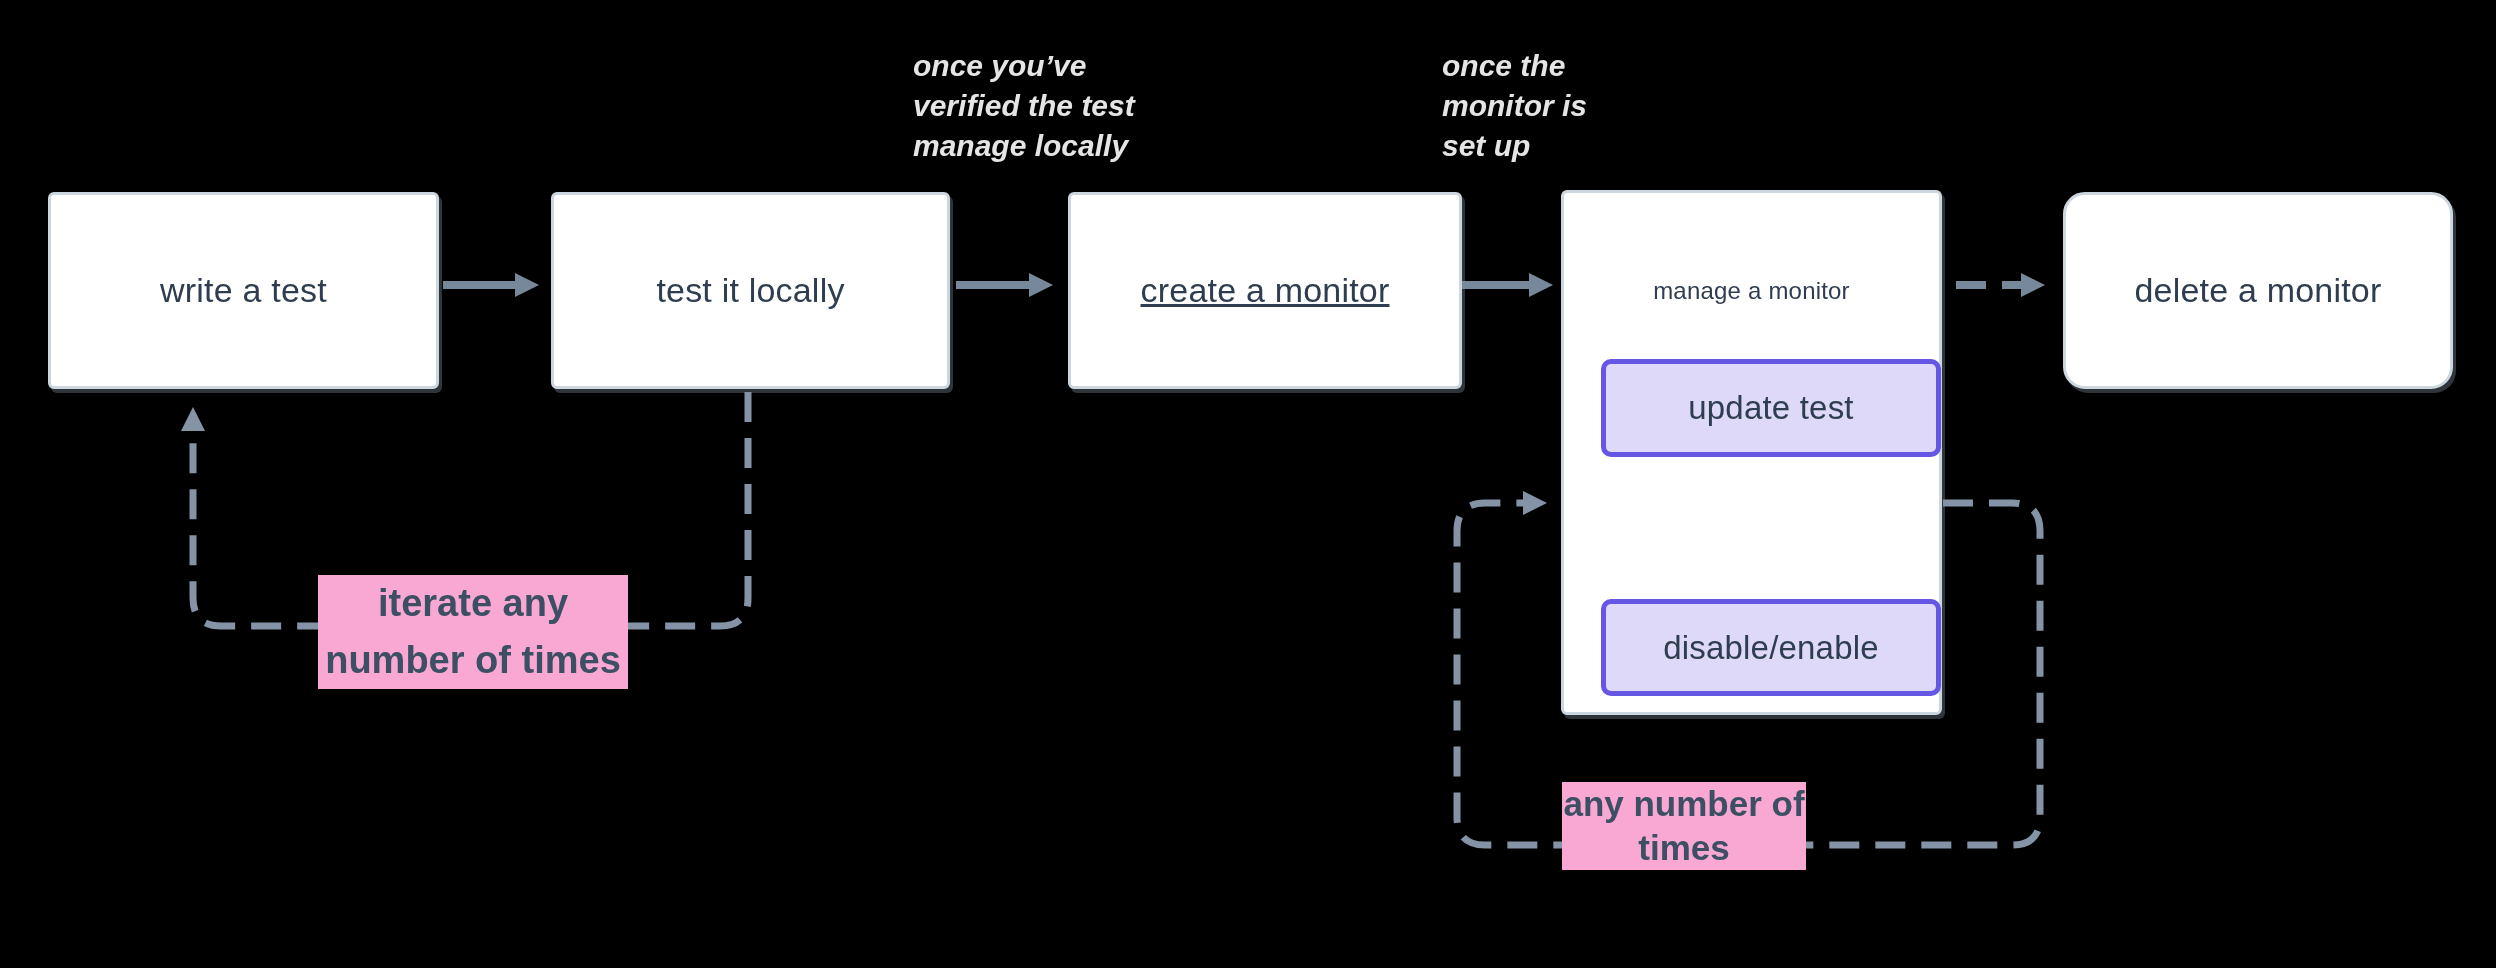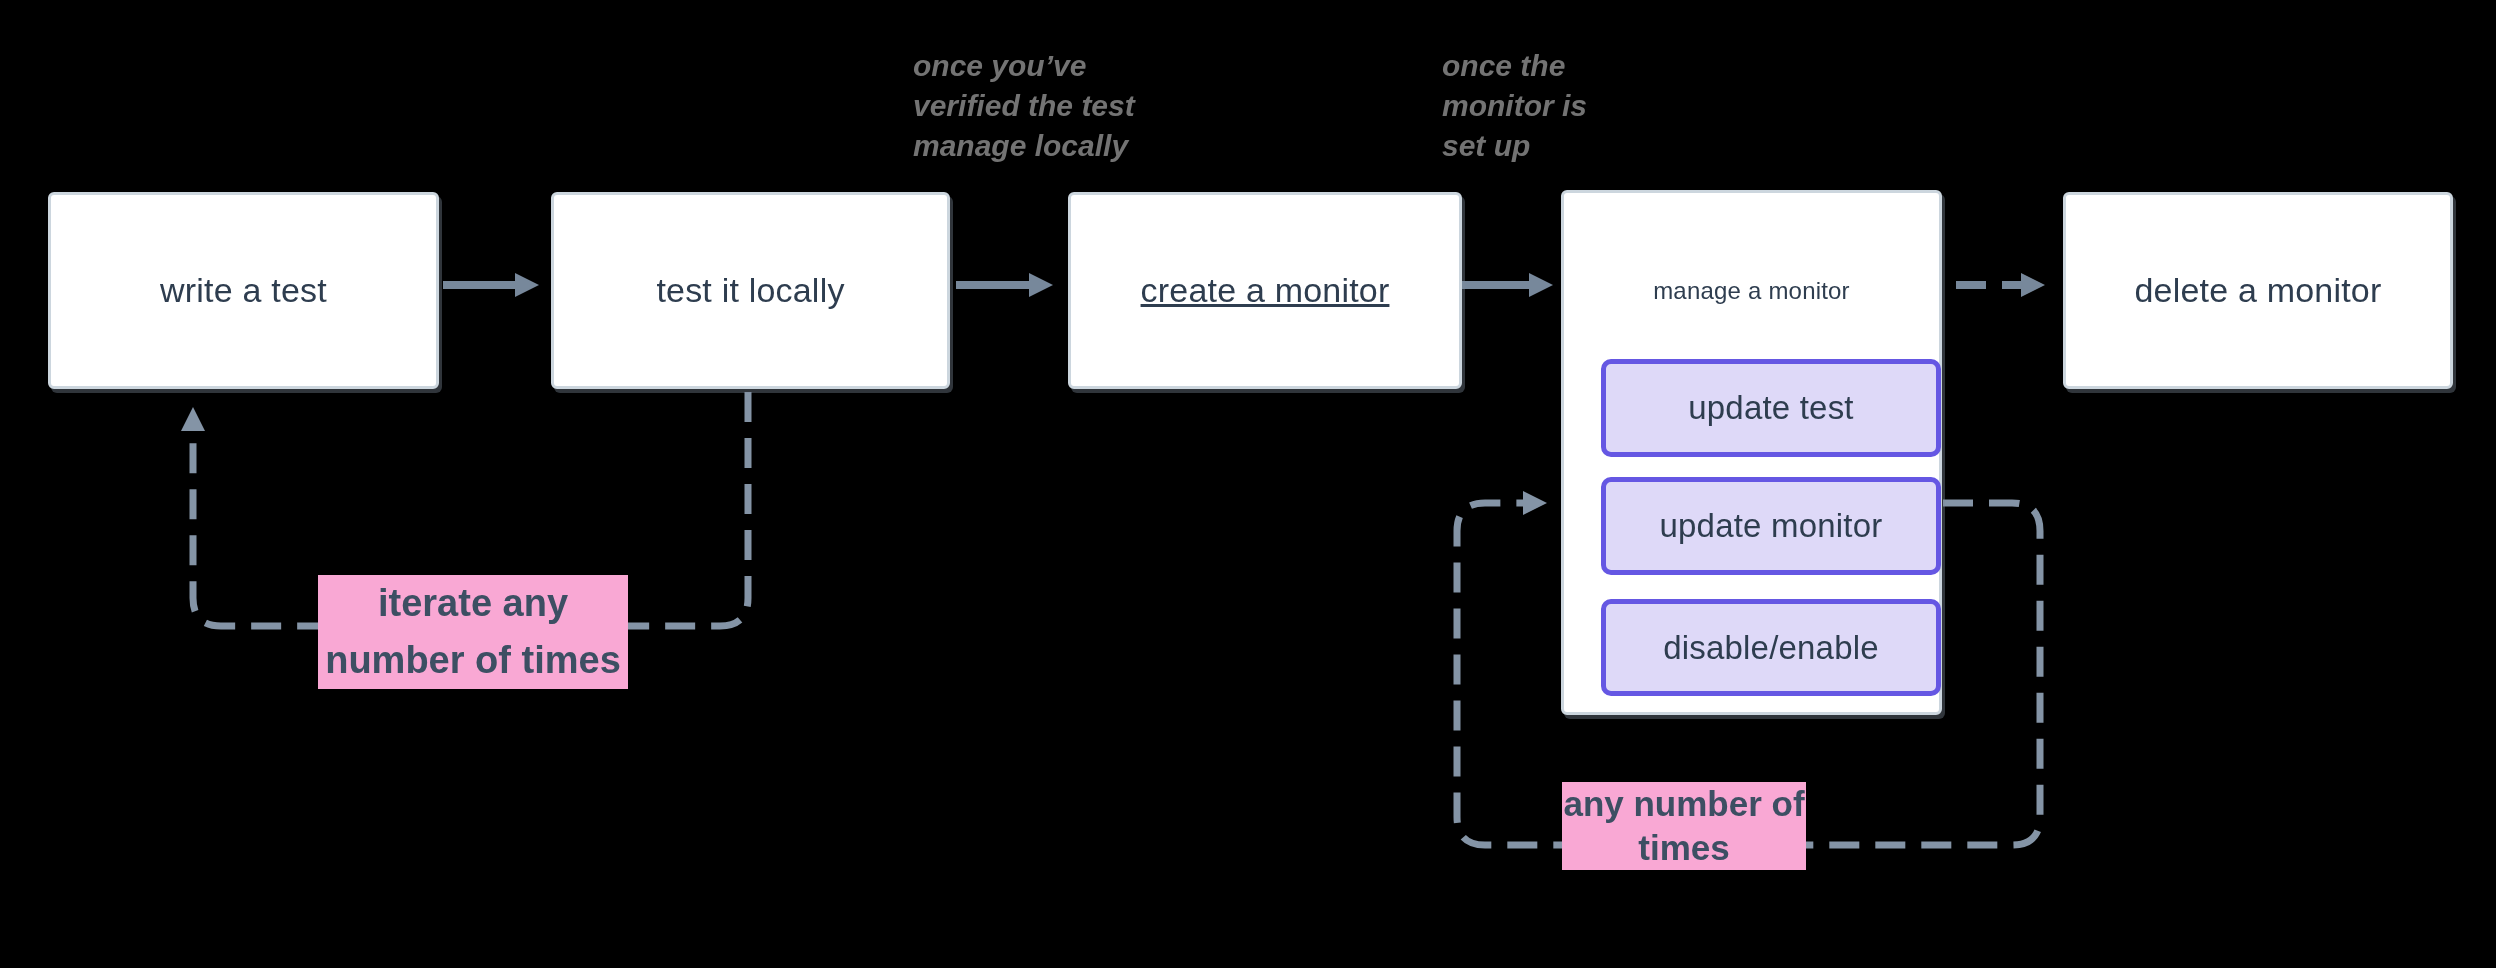--- a/index.html
+++ b/index.html
@@ -21,21 +21,21 @@
     box-shadow:3px 4px 0 rgba(125,140,155,.38);
     display:flex;align-items:center;justify-content:center;
     color:#2e3d4f;
     font-size:34px;
     letter-spacing:.2px;
   }
   #node-write  {left:48px;  top:192px; width:385px; height:191px;}
   #node-test   {left:551px; top:192px; width:393px; height:191px;}
   #node-create {left:1068px;top:192px; width:388px; height:191px;text-decoration:underline;}
   #node-manage {left:1561px;top:190px; width:375px; height:519px; display:block;}
-  #node-delete {left:2063px;top:192px; width:384px; height:191px;}
+  #node-delete {left:2063px;top:192px; width:384px; height:191px;border-radius:22px;}
 
   .manage-label{
     position:absolute;left:0;right:0;top:78px;
     text-align:center;font-size:24px;color:#2e3d4f;line-height:40px;
   }
   .sub-btn{
     position:absolute;left:17px;width:330px;height:88px;
     background:#ded9f8;
     border:5px solid #6557e3;
     border-radius:10px;
@@ -44,21 +44,21 @@
   }
   #btn-update-test   {top:166px;}
   #btn-update-monitor{top:284px;}
   #btn-disable-enable{top:406px;height:87px;}
 
   
   .annotation{
     position:absolute;
     font-style:italic;font-weight:bold;
     font-size:30px;line-height:40px;
-    color:#737373;
+    color:#e5e5e5;
     white-space:nowrap;
   }
   #ann-verified{left:913px; top:46px;}
   #ann-setup   {left:1442px;top:46px;}
 
   
   .loop-caption{
     position:absolute;
     font-weight:bold;text-align:center;
     color:#3d4f63;background:#f9a8d4;
@@ -103,23 +103,20 @@
 
   <div class="node" id="node-create">
     <span>create a monitor</span>
   </div>
 
   <div class="node" id="node-manage">
     <div class="manage-label">manage a monitor</div>
     <div class="sub-btn" id="btn-update-test">
       <span>update test</span>
     </div>
-    <div class="sub-btn" id="btn-update-monitor">
-      <span>update monitor</span>
-    </div>
     <div class="sub-btn" id="btn-disable-enable">
       <span>disable/enable</span>
     </div>
   </div>
 
   <div class="node" id="node-delete">
     <span>delete a monitor</span>
   </div>
 
   <div class="annotation" id="ann-verified">

